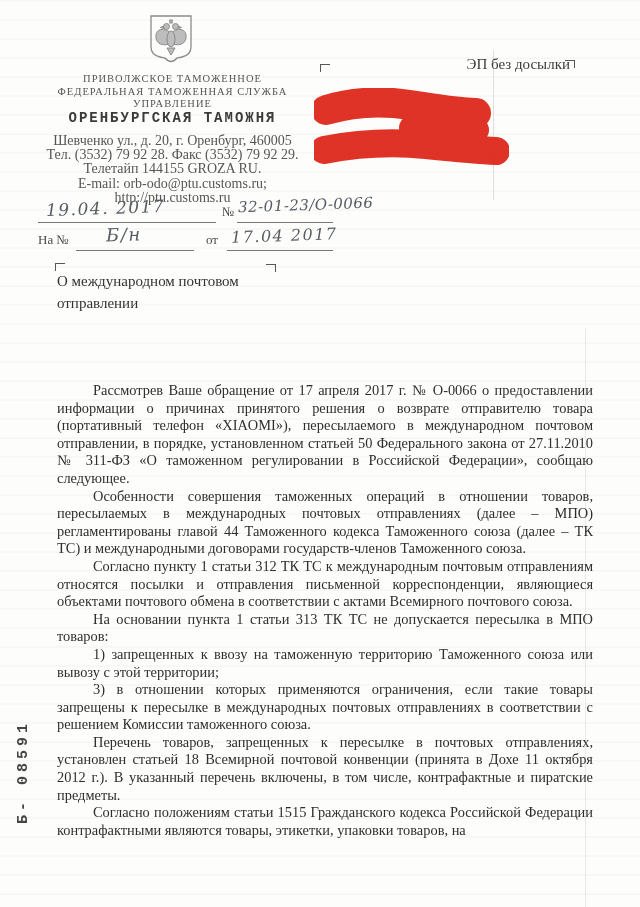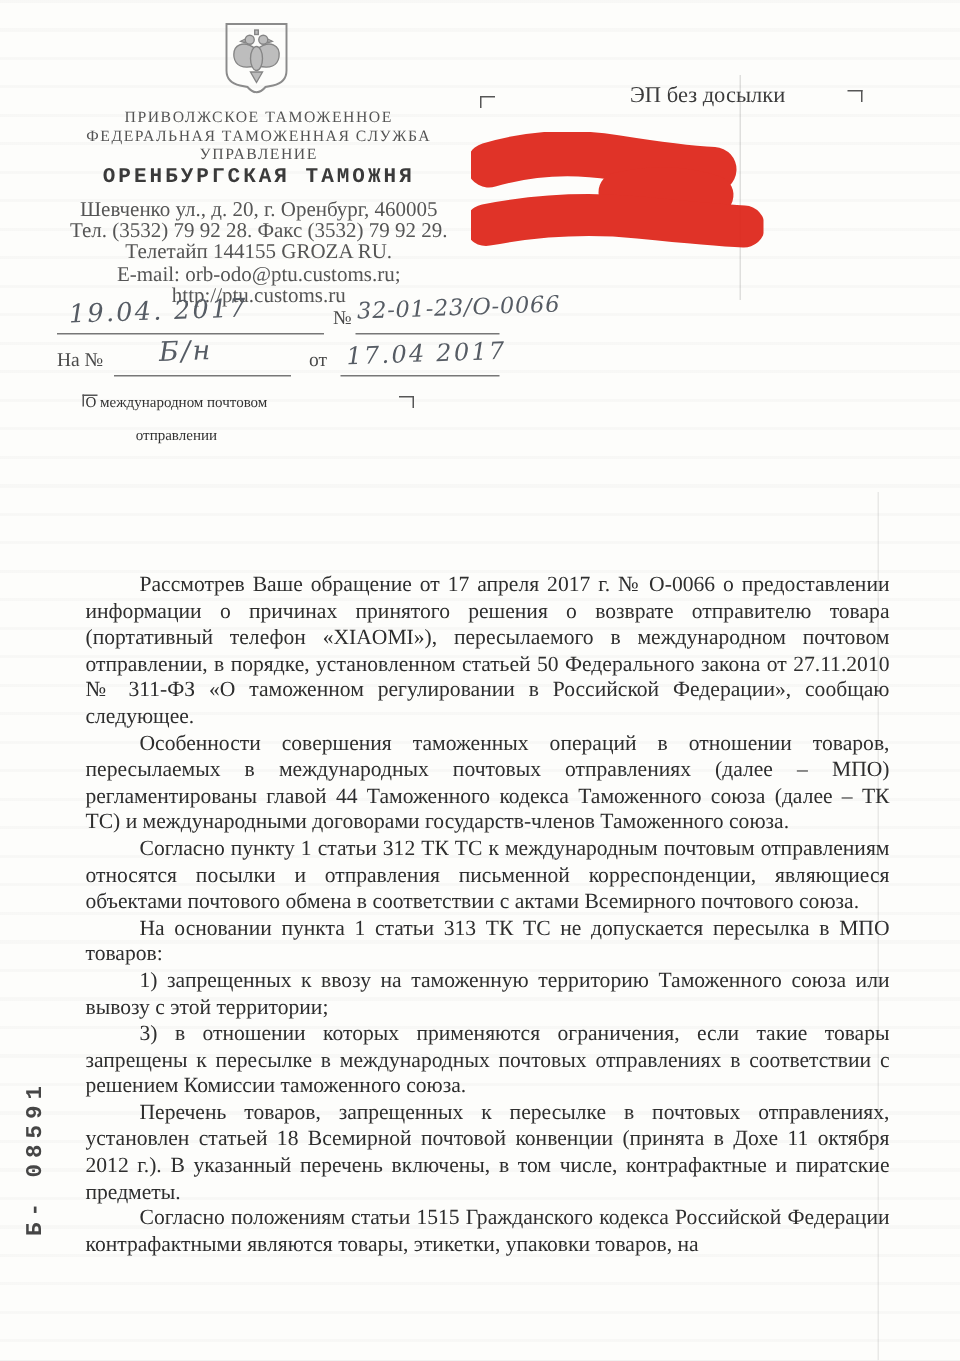--- a/index.html
+++ b/index.html
@@ -26,27 +26,27 @@
   .hw {
     position:absolute; font-family:"DejaVu Serif", serif; font-style:italic;
     color:#565c64; white-space:nowrap; transform:rotate(-2deg);
     letter-spacing:1.5px;
   }
   
   .cm { position:absolute; width:9px; height:7px; }
   .cm-tl { border-left:1.4px solid #565656; border-top:1.4px solid #565656; }
   .cm-tr { border-right:1.4px solid #565656; border-top:1.4px solid #565656; }
   
-  .ep-note { position:absolute; left:420px; top:56px; width:150px; 
+  .ep-note { position:absolute; left:420px; top:56px; width:150px; text-align:right;
              font-size:15px; color:#3c3c3c; }
   .redaction { position:absolute; left:314px; top:88px; width:195px; height:85px; }
   .fold { position:absolute; width:1px; background:rgba(90,90,90,.18); }
   .fold-1 { left:493px; top:50px;  height:150px; }
   .fold-2 { left:585px; top:328px; height:579px; background:rgba(90,90,90,.12); }
-  .subject { position:absolute; left:57px; top:258px; font-size:10px; line-height:22px; color:#333;text-align:center; }
+  .subject { position:absolute; left:57px; top:270px; font-size:15px; line-height:22px; color:#333; }
   
   .body-text { position:absolute; left:57px; top:338px; width:536px;
                font-size:14.4px; line-height:17.6px; text-align:justify; color:#2e2e2e;margin-top:44px; }
   .body-text p { margin:0; text-indent:36px; }
   
   .vstamp {
     position:absolute; left:-49px; top:760px; width:152px; height:24px;
     transform:rotate(-90deg);
     font-family:"Liberation Mono", monospace; font-size:15px; font-weight:bold;
     letter-spacing:4px; color:#464646; text-align:center;

